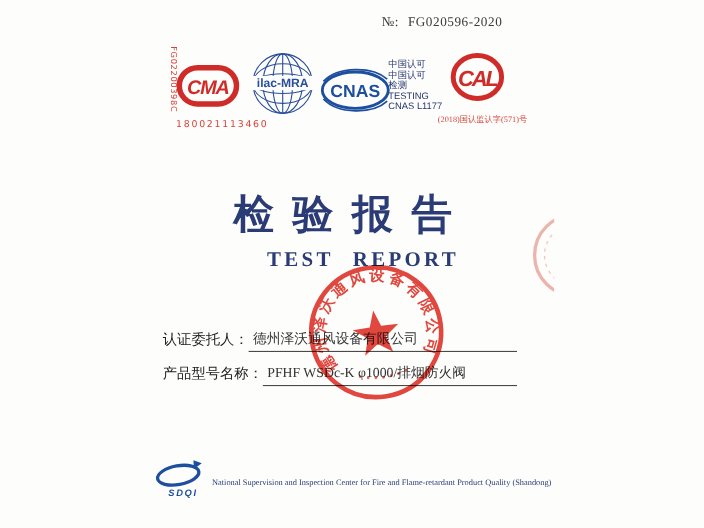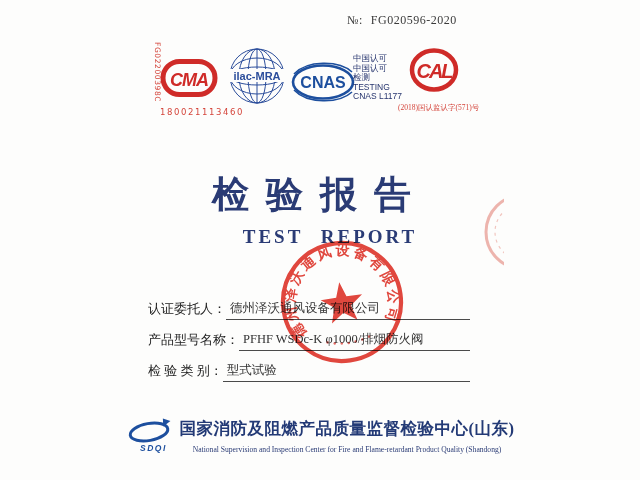--- a/index.html
+++ b/index.html
@@ -121,24 +121,20 @@
 
   <div class="fields">
     <div class="field-row">
       <span class="field-label">认证委托人：</span>
       <span class="field-value">德州泽沃通风设备有限公司</span>
     </div>
     <div class="field-row">
       <span class="field-label">产品型号名称：</span>
       <span class="field-value">PFHF WSDc-K φ1000/排烟防火阀</span>
     </div>
-    <div class="field-row">
-      <span class="field-label">检 验 类 别：</span>
-      <span class="field-value">型式试验</span>
-    </div>
   </div>
 
   <div class="stamp">
     <svg width="130" height="130" viewBox="0 0 130 130">
       <defs>
         <path id="sealArc" d="M 24.3,88.5 A 47,47 0 1 1 105.7,88.5" fill="none"></path>
       </defs>
       <circle cx="65" cy="65" r="59" fill="none" stroke="#e0392f" stroke-width="4.2"></circle>
       <polygon fill="#e0392f" points="65,45 70.2,59.9 85.9,60.2 73.4,69.7 77.9,84.8 65,75.8 52.1,84.8 56.6,69.7 44.1,60.2 59.8,59.9"></polygon>
       <text class="seal-arc-text" font-size="14" font-weight="bold" fill="#e0392f" letter-spacing="3">
@@ -166,19 +162,18 @@
   <div class="footer">
     <div class="footer-inner">
       <svg width="46" height="36" viewBox="0 0 46 36">
         <g transform="rotate(-10 23 14)">
           <ellipse cx="23" cy="14" rx="19" ry="8.5" fill="none" stroke="#1d4f9e" stroke-width="3"></ellipse>
           <polygon points="39,3 46,7 38,11" fill="#1d4f9e"></polygon>
         </g>
         <text x="14" y="33" font-size="8.5" font-weight="bold" font-style="italic" fill="#1d4f9e" letter-spacing="1.5">SDQI</text>
       </svg>
       <div class="org-text">
-        <div class="org-cn">国家消防及阻燃产品质量监督检验中心(山东)</div>
         <div class="org-en">National Supervision and Inspection Center for Fire and Flame-retardant Product Quality (Shandong)</div>
       </div>
     </div>
   </div>
 
 </div>
 
 </body></html>

